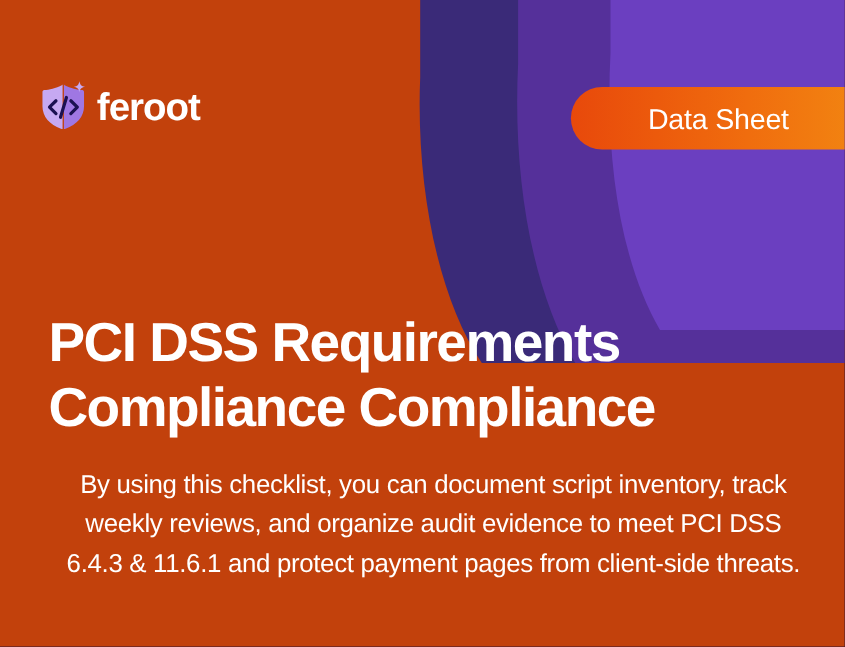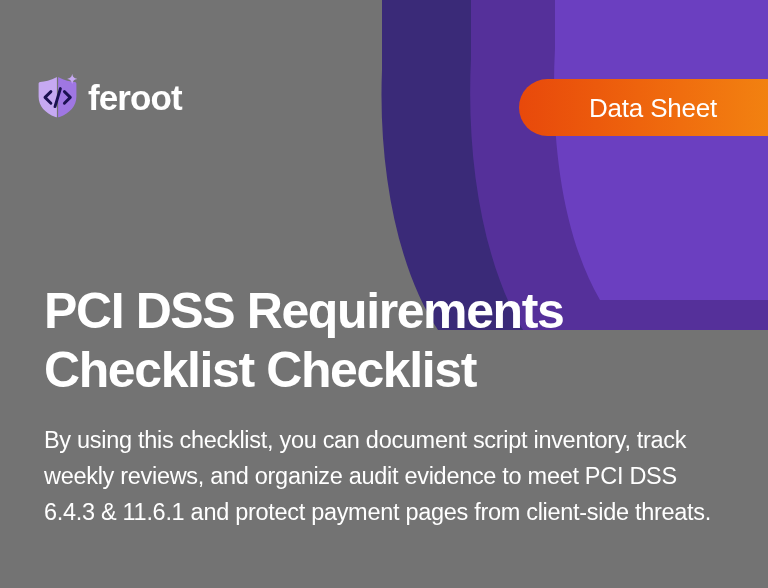--- a/index.html
+++ b/index.html
@@ -6,21 +6,21 @@
     margin: 0;
     padding: 0;
     background: #0a0840;
   }
 
   .canvas {
     position: relative;
     width: 768px;
     height: 588px;
     overflow: hidden;
-    background: #737373;
+    background: #c2410c;
     font-family: "Liberation Sans", sans-serif;
     -webkit-font-smoothing: antialiased;
   }
 
   
   .shield-stack {
     position: absolute;
     top: 0;
     right: 0;
     width: 430px;
@@ -102,20 +102,21 @@
     white-space: pre-line;
   }
   .subhead {
     color: #ffffff;
     font-size: 23.5px;
     font-weight: 400;
     line-height: 1.54;
     letter-spacing: -0.3px;
     margin: 22px 0 0 0;
     white-space: pre-line;
+    text-align: center;
   }
 </style>
 </head>
 <body>
 
 <div class="canvas">
 
   <div class="shield-stack">
     <svg viewBox="0 0 430 330" preserveAspectRatio="none" aria-hidden="true">
 
@@ -156,19 +157,19 @@
     </svg>
     <span class="logo-word">feroot</span>
   </div>
 
   <div class="badge">
     <span class="badge-label">Data Sheet</span>
   </div>
 
   <div class="content">
     <h1 class="headline">PCI DSS Requirements
-Checklist Checklist</h1>
+Compliance Compliance</h1>
     <p class="subhead">By using this checklist, you can document script inventory, track
 weekly reviews, and organize audit evidence to meet PCI DSS
 6.4.3 &amp; 11.6.1 and protect payment pages from client-side threats.</p>
   </div>
 
 </div>
 
 </body></html>

